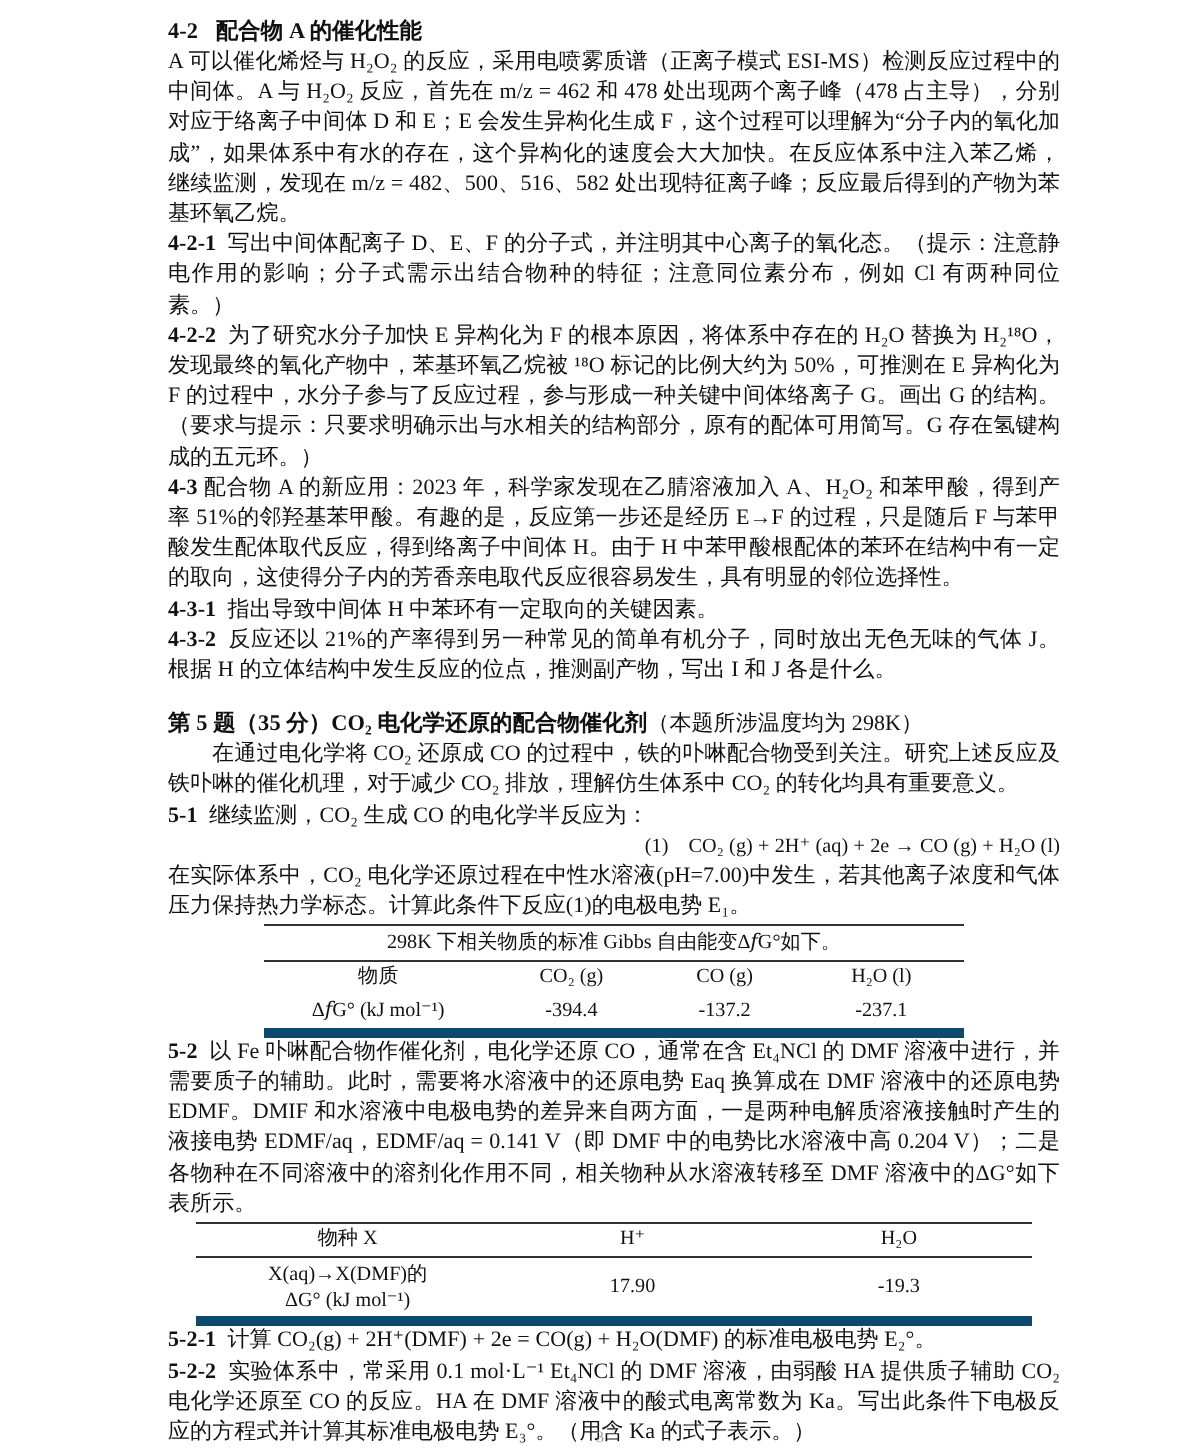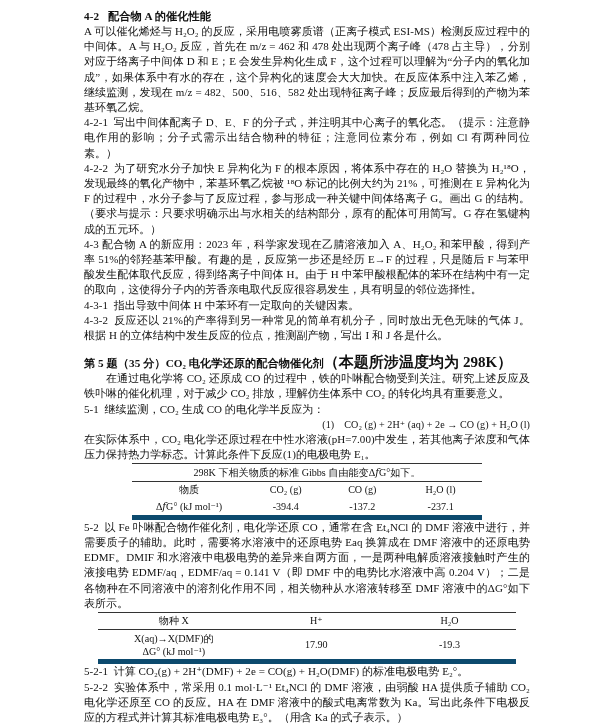--- a/index.html
+++ b/index.html
@@ -23,31 +23,31 @@
     position: relative;
   }
   p {
     margin: 0;
     font-size: 11px;
     line-height: 15.2px;
     text-align: justify;
     text-justify: inter-ideograph;
     letter-spacing: 0.05px;
   }
-  .num { font-weight: normal; }
+  .num { font-weight: bold; }
   .indent { text-indent: 2em; }
   .sec-head {
     font-weight: bold;
     font-size: 11.2px;
     line-height: 16px;
     margin-top: 11px;
   }
   .sec-head .small {
-    font-weight: bold;
-    font-size: 15px;
+    font-weight: normal;
+    font-size: 11px;
   }
   .eqline {
     text-align: right;
     font-size: 10.1px;
     line-height: 15.2px;
     margin: 0;
   }
   .eqline .lbl { margin-right: 10px; }
   table.dtable {
     border-collapse: collapse;
@@ -97,21 +97,21 @@
 
   <p>A 可以催化烯烃与 H₂O₂ 的反应，采用电喷雾质谱（正离子模式 ESI-MS）检测反应过程中的中间体。A 与 H₂O₂ 反应，首先在 m/z = 462 和 478 处出现两个离子峰（478 占主导），分别对应于络离子中间体 D 和 E；E 会发生异构化生成 F，这个过程可以理解为“分子内的氧化加成”，如果体系中有水的存在，这个异构化的速度会大大加快。在反应体系中注入苯乙烯，继续监测，发现在 m/z = 482、500、516、582 处出现特征离子峰；反应最后得到的产物为苯基环氧乙烷。</p>
 
   <p>
     <span class="num">4-2-1</span>
     <span>&nbsp;</span><span>写出中间体配离子 D、E、F 的分子式，并注明其中心离子的氧化态。（提示：注意静电作用的影响；分子式需示出结合物种的特征；注意同位素分布，例如 Cl 有两种同位素。）</span>
   </p>
 
   <p>
     <span class="num">4-2-2</span>
-    <span>&nbsp;</span><span>为了研究水分子加快 E 异构化为 F 的根本原因，将体系中存在的 H₂O 替换为 H₂¹⁸O，发现最终的氧化产物中，苯基环氧乙烷被 ¹⁸O 标记的比例大约为 21%，可推测在 E 异构化为 F 的过程中，水分子参与了反应过程，参与形成一种关键中间体络离子 G。画出 G 的结构。（要求与提示：只要求明确示出与水相关的结构部分，原有的配体可用简写。G 存在氢键构成的五元环。）</span>
+    <span>&nbsp;</span><span>为了研究水分子加快 E 异构化为 F 的根本原因，将体系中存在的 H₂O 替换为 H₂¹⁸O，发现最终的氧化产物中，苯基环氧乙烷被 ¹⁸O 标记的比例大约为 50%，可推测在 E 异构化为 F 的过程中，水分子参与了反应过程，参与形成一种关键中间体络离子 G。画出 G 的结构。（要求与提示：只要求明确示出与水相关的结构部分，原有的配体可用简写。G 存在氢键构成的五元环。）</span>
   </p>
 
   <p>
     <span class="num">4-3</span>
     <span>配合物 A 的新应用：2023 年，科学家发现在乙腈溶液加入 A、H₂O₂ 和苯甲酸，得到产率 51%的邻羟基苯甲酸。有趣的是，反应第一步还是经历 E→F 的过程，只是随后 F 与苯甲酸发生配体取代反应，得到络离子中间体 H。由于 H 中苯甲酸根配体的苯环在结构中有一定的取向，这使得分子内的芳香亲电取代反应很容易发生，具有明显的邻位选择性。</span>
   </p>
 
   <p>
     <span class="num">4-3-1</span>
     <span>&nbsp;</span><span>指出导致中间体 H 中苯环有一定取向的关键因素。</span>

